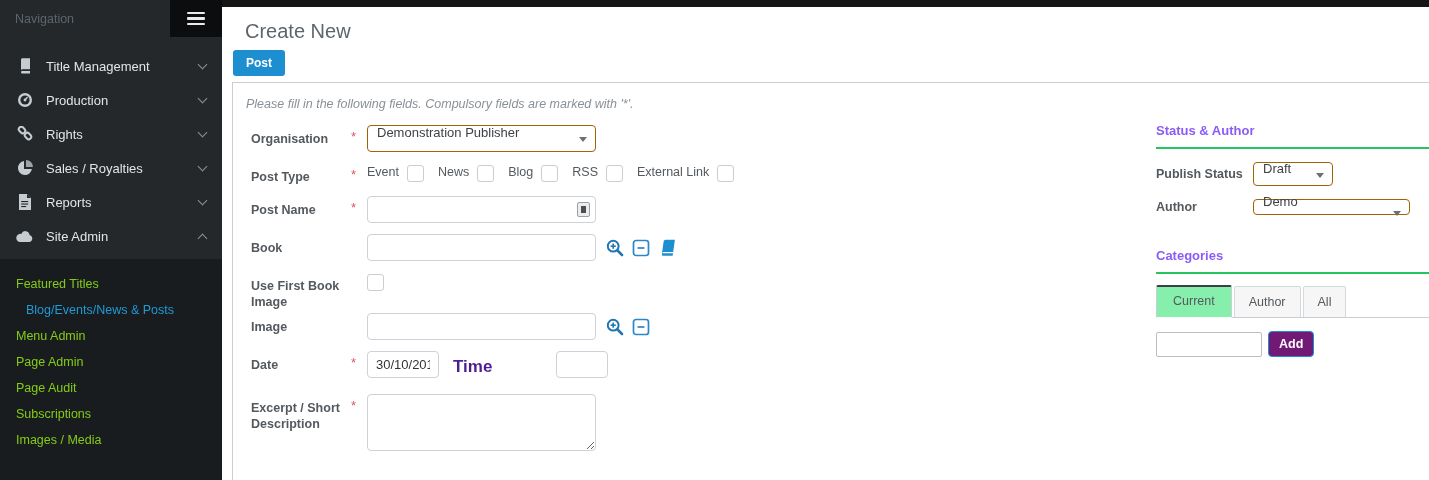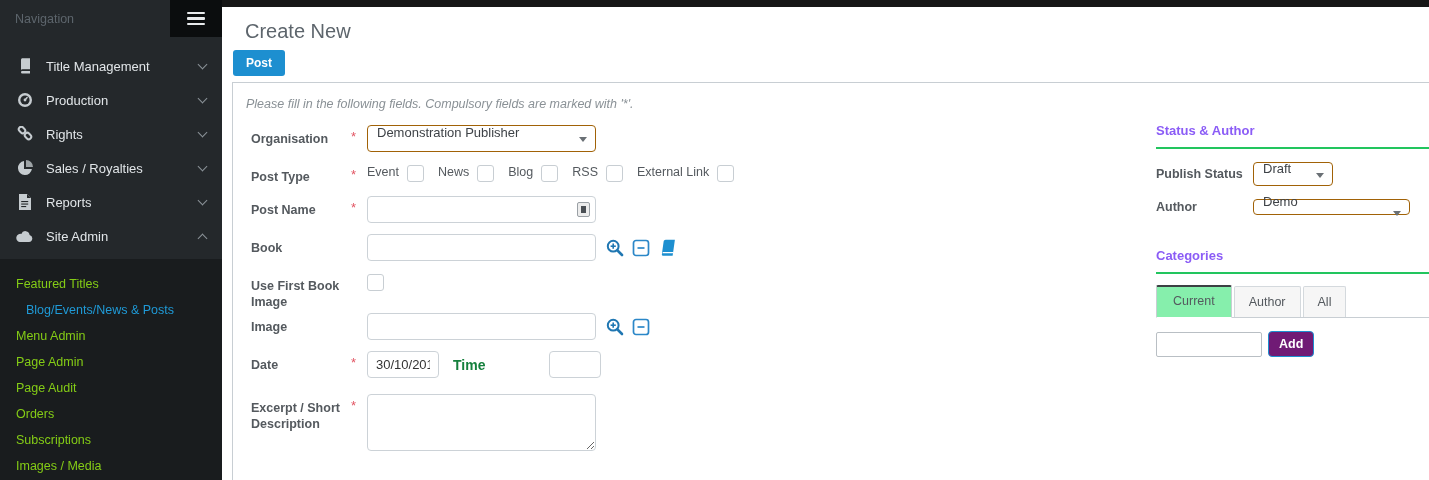--- a/index.html
+++ b/index.html
@@ -50,21 +50,21 @@
 
   .text-input { width:229px; height:27px; border:1px solid #ccd2d7; border-radius:4px; padding:0 8px; font-size:13px; color:#333; font-family:"Liberation Sans", sans-serif; outline:none; }
   .input-wrap { position:relative; }
   .autofill-badge { position:absolute; right:6px; top:6px; width:13px; height:15px; border:1px solid #9aa0a5; background:#ececec; border-radius:2px; display:flex; align-items:center; justify-content:center; }
   .autofill-badge::after { content:""; width:5px; height:7px; background:#4a4f54; }
 
   .icon-row { display:flex; align-items:center; gap:8px; margin-left:10px; padding-top:5px; }
   .icon-btn { cursor:pointer; display:flex; }
 
   .date-input { width:72px; }
-  .time-label { color:#15803d; font-weight:bold; font-size:14px; padding-top:6px; margin-left:14px; }
+  .time-label { color:#4c1d95; font-weight:bold; font-size:17px; padding-top:6px; margin-left:14px; }
   .time-input { width:52px; margin-left:64px; }
 
   textarea.text-input { height:57px; padding-top:5px; resize:both; }
 
   
   .side-panel { position:absolute; left:923px; right:0; top:40px; }
   .panel-heading { font-weight:bold; color:#8b5cf6; font-size:13px; padding-bottom:9px; border-bottom:2px solid #22c55e; }
   .prow { display:flex; align-items:center; margin-top:13px; }
   .plabel { width:97px; color:#54595e; font-weight:bold; font-size:12.5px; }
   .sel-status { width:80px; height:24px; }
@@ -161,21 +161,20 @@
         <span class="chev up"></span>
       </div>
     </nav>
 
     <div class="submenu">
       <div class="subitem">Featured Titles</div>
       <div class="subitem active">Blog/Events/News &amp; Posts</div>
       <div class="subitem">Menu Admin</div>
       <div class="subitem">Page Admin</div>
       <div class="subitem">Page Audit</div>
-      <div class="subitem">Orders</div>
       <div class="subitem">Subscriptions</div>
       <div class="subitem">Images / Media</div>
     </div>
   </aside>
 
   <main class="main">
     <div class="topbar"></div>
     <h1 class="page-title">Create New</h1>
     <button class="type-btn">Post</button>
 

